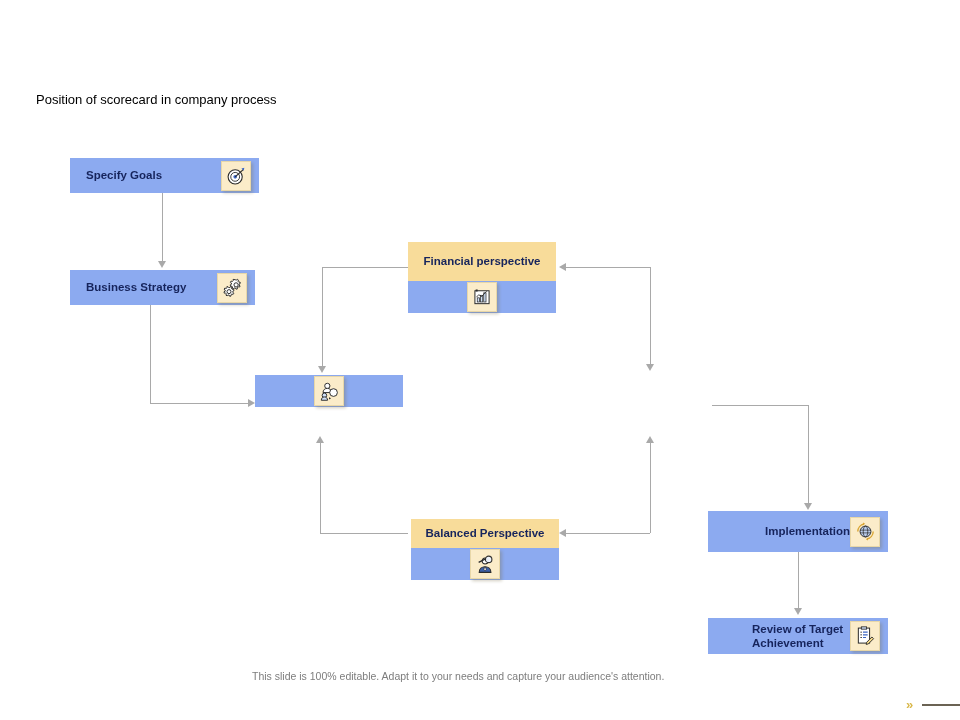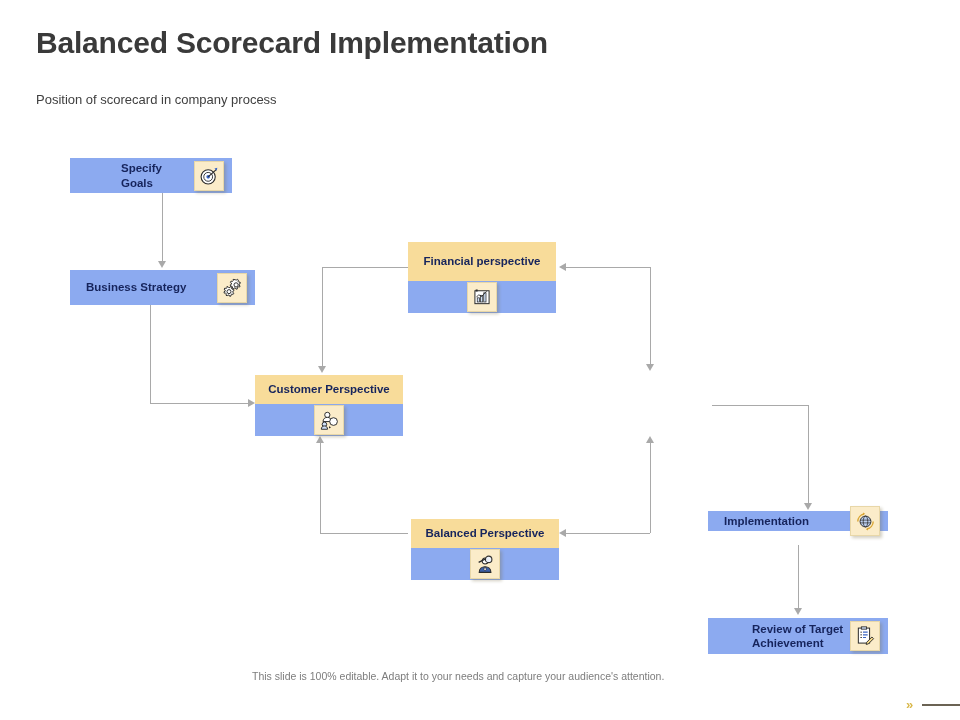--- a/index.html
+++ b/index.html
@@ -14,21 +14,21 @@
   #stage{position:absolute;left:0;top:0;width:960px;height:720px;}
 
   
   .title{
     position:absolute;left:36px;top:26px;
     font-size:30px;font-weight:bold;color:#3a3a3a;
     letter-spacing:-0.2px;white-space:nowrap;
   }
   .subtitle{
     position:absolute;left:36px;top:92px;
-    font-size:13px;color:#404040;white-space:nowrap;
+    font-size:13px;color:#000000;white-space:nowrap;
   }
 
   
   .line{position:absolute;background:#a9a9a9;}
   .line.h{height:1px;}
   .line.v{width:1px;}
   .arrow{position:absolute;width:0;height:0;}
   .arrow.down{border-left:4px solid transparent;border-right:4px solid transparent;border-top:7px solid #a9a9a9;}
   .arrow.up{border-left:4px solid transparent;border-right:4px solid transparent;border-bottom:7px solid #a9a9a9;}
   .arrow.right{border-top:4px solid transparent;border-bottom:4px solid transparent;border-left:7px solid #a9a9a9;}
@@ -87,21 +87,20 @@
     position:absolute;left:906px;top:698px;
     font-size:13px;font-weight:bold;color:#d9b84a;line-height:1;
   }
   .chevline{position:absolute;left:922px;top:704px;width:38px;height:1.5px;background:#6b6354;}
 </style>
 </head>
 <body>
 
 <div id="stage">
 
-  <div class="title">Balanced Scorecard Implementation</div>
   <div class="subtitle">Position of scorecard in company process</div>
 
   <div class="line v" style="left:162px;top:192px;height:70px;"></div>
   <div class="arrow down" style="left:158px;top:261px;"></div>
 
   <div class="line v" style="left:150px;top:304px;height:99px;"></div>
   <div class="line h" style="left:150px;top:403px;width:98px;"></div>
   <div class="arrow right" style="left:248px;top:399px;"></div>
 
   <div class="line v" style="left:322px;top:267px;height:100px;"></div>
@@ -123,21 +122,21 @@
   <div class="line v" style="left:650px;top:443px;height:90px;"></div>
   <div class="arrow up" style="left:646px;top:436px;"></div>
 
   <div class="line h" style="left:712px;top:405px;width:96px;"></div>
   <div class="line v" style="left:808px;top:405px;height:98px;"></div>
   <div class="arrow down" style="left:804px;top:503px;"></div>
 
   <div class="line v" style="left:798px;top:545px;height:64px;"></div>
   <div class="arrow down" style="left:794px;top:608px;"></div>
 
-  <div class="sbox" style="left:70px;top:158px;width:162px;height:35px;padding-left:35px;">
+  <div class="sbox" style="left:70px;top:158px;width:189px;height:35px;">
     <span class="lbl">Specify Goals</span>
     <span class="tile">
       <svg width="20" height="20" viewBox="0 0 24 24">
         <circle cx="11" cy="13" r="8.5" fill="#ffffff" stroke="#2b2b2b" stroke-width="1.3"></circle>
         <circle cx="11" cy="13" r="5.3" fill="none" stroke="#2b2b2b" stroke-width="1.1"></circle>
         <circle cx="11" cy="13" r="2.2" fill="#3c66c4"></circle>
         <path d="M11 13 L21 4" stroke="#2b2b2b" stroke-width="1.4" fill="none"></path>
         <path d="M18.5 3 L22 2.2 L21.2 5.6 Z" fill="#3c66c4"></path>
       </svg>
     </span>
@@ -152,21 +151,21 @@
           <circle cx="16.1" cy="9.0" r="2.4"></circle>
         </g>
         <g fill="#ffffff" stroke="#2b2b2b" stroke-width="1.1">
           <path d="M7.6 11.9l1.5.3.7-1.2 1.4.8-.4 1.4 1.1 1.0 1.4-.3.4 1.6-1.3.7v1.5l1.2.9-.9 1.3-1.4-.5-1.1 1.0.1 1.4-1.6.2-.5-1.3-1.5-.2-.9 1.1-1.3-.9.5-1.4-1.0-1.1-1.4.3-.3-1.6 1.3-.6v-1.5l-1.2-.9.9-1.3 1.4.5 1.1-1.0-.1-1.4z"></path>
           <circle cx="8.0" cy="16.7" r="2.3"></circle>
         </g>
       </svg>
     </span>
   </div>
 
-  <div class="sbox" style="left:708px;top:511px;width:180px;height:20px;">
+  <div class="sbox" style="left:708px;top:511px;width:180px;height:41px;text-align:right;">
     <span class="lbl">Implementation</span>
     <span class="tile">
       <svg width="21" height="21" viewBox="0 0 24 24">
         <circle cx="12" cy="12" r="6.2" fill="#bcd0f0" stroke="#2b2b2b" stroke-width="1.1"></circle>
         <ellipse cx="12" cy="12" rx="2.6" ry="6.2" fill="none" stroke="#2b2b2b" stroke-width=".9"></ellipse>
         <path d="M5.9 10.4h12.2M5.9 13.6h12.2" stroke="#2b2b2b" stroke-width=".8"></path>
         <path d="M3.2 12a8.8 8.8 0 0 1 7.2-8.6" fill="none" stroke="#d9a534" stroke-width="1.6"></path>
         <path d="M20.8 12a8.8 8.8 0 0 1-7.2 8.6" fill="none" stroke="#d9a534" stroke-width="1.6"></path>
         <path d="M9.2 1.8l2.4 1.4-2.6 1.3z" fill="#d9a534"></path>
         <path d="M14.8 22.2l-2.4-1.4 2.6-1.3z" fill="#d9a534"></path>
@@ -202,21 +201,20 @@
           <rect x="6.3" y="13" width="2.7" height="5" fill="#cfe0f7" stroke="#2b2b2b" stroke-width=".9"></rect>
           <rect x="10.2" y="10" width="2.7" height="8" fill="#cfe0f7" stroke="#2b2b2b" stroke-width=".9"></rect>
           <rect x="14.1" y="7" width="2.7" height="11" fill="#cfe0f7" stroke="#2b2b2b" stroke-width=".9"></rect>
           <path d="M5.4 12.2L8 9.3l3.6 2.2L17.6 5" fill="none" stroke="#2b2b2b" stroke-width="1"></path>
         </svg>
       </span>
     </div>
   </div>
 
   <div class="pcard" style="left:255px;top:375px;width:148px;">
-    <div class="hd" style="height:29px;">Customer Perspective</div>
     <div class="bd" style="height:32px;">
       <span class="tile">
         <svg width="21" height="21" viewBox="0 0 24 24">
           <circle cx="9.5" cy="5.6" r="3" fill="#ffffff" stroke="#2b2b2b" stroke-width="1.1"></circle>
           <path d="M4.6 13.2c0-3 2.2-4.8 4.9-4.8s4.9 1.8 4.9 4.8z" fill="#ffffff" stroke="#2b2b2b" stroke-width="1.1"></path>
           <circle cx="16.6" cy="13.2" r="4.4" fill="#ffffff" stroke="#2b2b2b" stroke-width="1.1"></circle>
           <circle cx="6.2" cy="16.4" r="2.6" fill="#cfe0f7" stroke="#2b2b2b" stroke-width="1.1"></circle>
           <path d="M2.6 22c0-2.4 1.6-3.8 3.6-3.8s3.6 1.4 3.6 3.8z" fill="#cfe0f7" stroke="#2b2b2b" stroke-width="1.1"></path>
           <path d="M11.4 18.6l2.4 1.2-2.4 1.3z" fill="#2b2b2b"></path>
         </svg>

